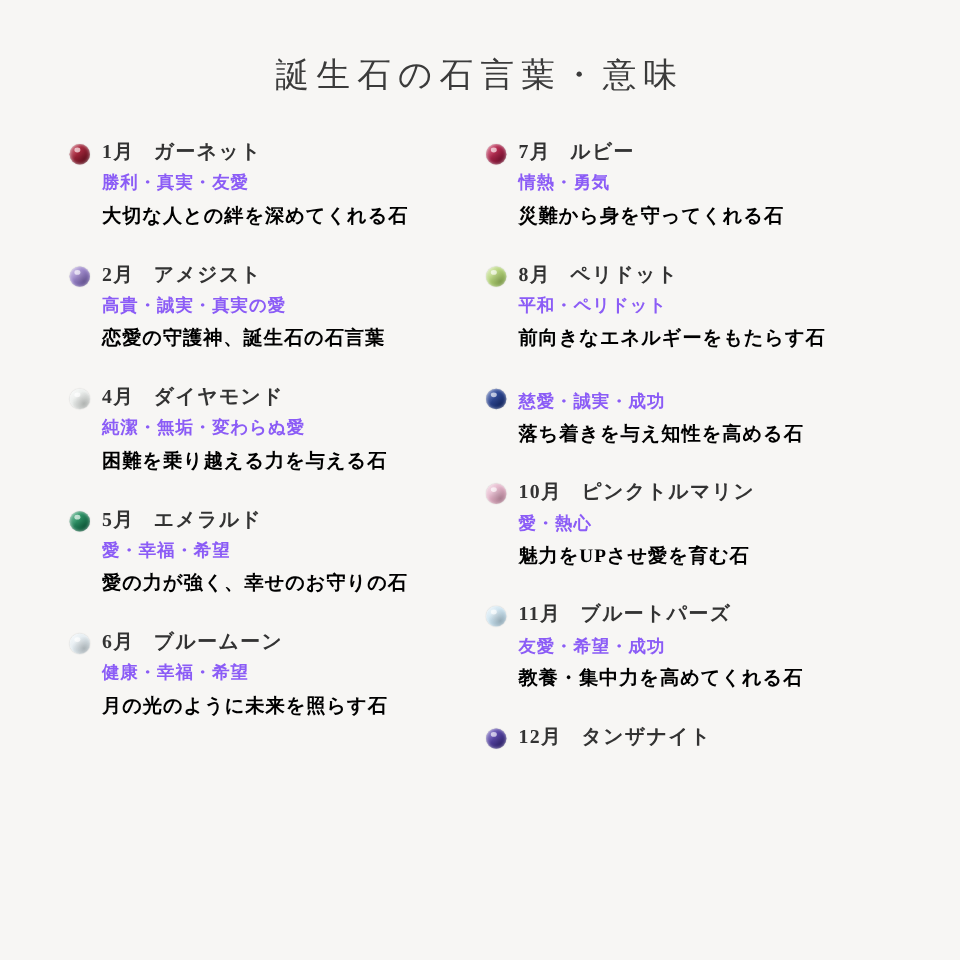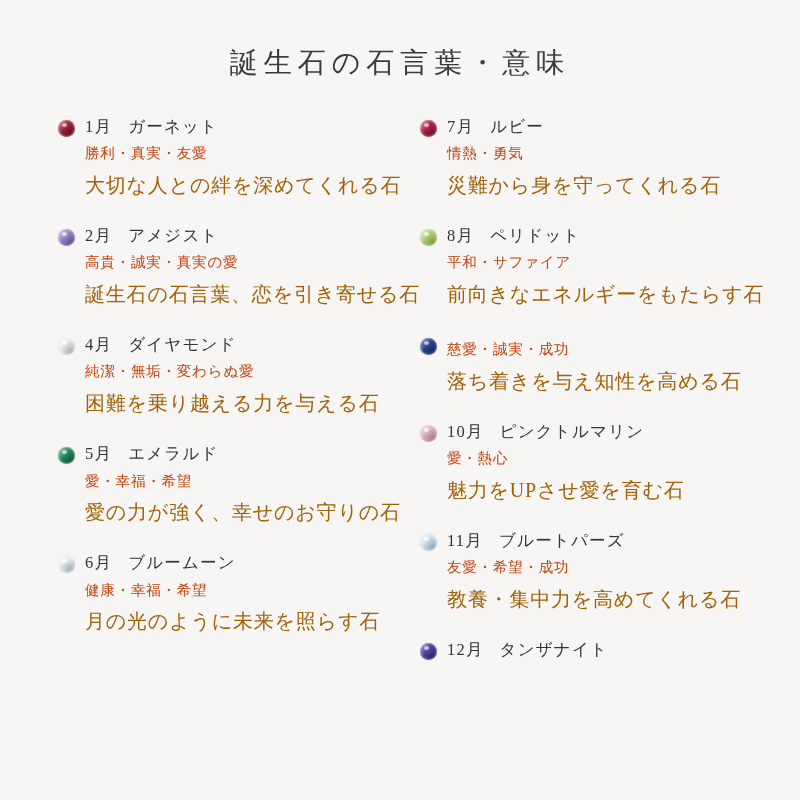--- a/index.html
+++ b/index.html
@@ -72,43 +72,44 @@
     position: absolute;
     inset: 0;
     border-radius: 50%;
     background:
       linear-gradient(118deg, rgba(255,255,255,0.35) 0%, rgba(255,255,255,0) 42%),
       radial-gradient(circle at 70% 72%, rgba(0,0,0,0.22) 0%, rgba(0,0,0,0) 58%);
   }
   .texts {
     display: flex;
     flex-direction: column;
+    font-weight: bold;
   }
   .head {
     font-size: 16.5px;
     letter-spacing: 1.2px;
     color: #333;
     line-height: 1.35;
     white-space: nowrap;
   }
   .head .month {
     margin-right: 16px;
   }
   .kotoba {
     font-size: 14.5px;
     letter-spacing: 0.8px;
-    color: #c2410c;
+    color: #8b5cf6;
     line-height: 1.85;
     margin-top: 2px;
     white-space: nowrap;
   }
   .imi {
-    font-size: 20px;
+    font-size: 16px;
     letter-spacing: 0.8px;
-    color: #a16207;
+    color: #000000;
     line-height: 1.8;
     white-space: nowrap;
   }
 </style>
 </head>
 <body style="background: rgb(247, 246, 244);">
 
 <div class="page">
 
   <h1 class="title">誕生石の石言葉・意味</h1>
@@ -128,21 +129,21 @@
         </div>
       </div>
 
       <div class="entry">
         <span class="stone" style="background: radial-gradient(circle at 34% 30%, rgb(185, 166, 221) 0%, rgb(123, 99, 181) 72%);"></span>
         <div class="texts">
           <div class="head">
             <span class="month">2月</span><span class="name">アメジスト</span>
           </div>
           <div class="kotoba">高貴・誠実・真実の愛</div>
-          <div class="imi">誕生石の石言葉、恋を引き寄せる石</div>
+          <div class="imi">恋愛の守護神、誕生石の石言葉</div>
         </div>
       </div>
 
 
       <div class="entry">
         <span class="stone" style="background: radial-gradient(circle at 34% 30%, rgb(246, 248, 247) 0%, rgb(223, 227, 224) 72%);"></span>
         <div class="texts">
           <div class="head">
             <span class="month">4月</span><span class="name">ダイヤモンド</span>
           </div>
@@ -187,21 +188,21 @@
           <div class="imi">災難から身を守ってくれる石</div>
         </div>
       </div>
 
       <div class="entry">
         <span class="stone" style="background: radial-gradient(circle at 34% 30%, rgb(205, 227, 154) 0%, rgb(157, 196, 90) 72%);"></span>
         <div class="texts">
           <div class="head">
             <span class="month">8月</span><span class="name">ペリドット</span>
           </div>
-          <div class="kotoba">平和・サファイア</div>
+          <div class="kotoba">平和・ペリドット</div>
           <div class="imi">前向きなエネルギーをもたらす石</div>
         </div>
       </div>
 
       <div class="entry">
         <span class="stone" style="background: radial-gradient(circle at 34% 30%, rgb(63, 89, 168) 0%, rgb(23, 48, 122) 72%);"></span>
         <div class="texts">
           <div class="kotoba">慈愛・誠実・成功</div>
           <div class="imi">落ち着きを与え知性を高める石</div>
         </div>

